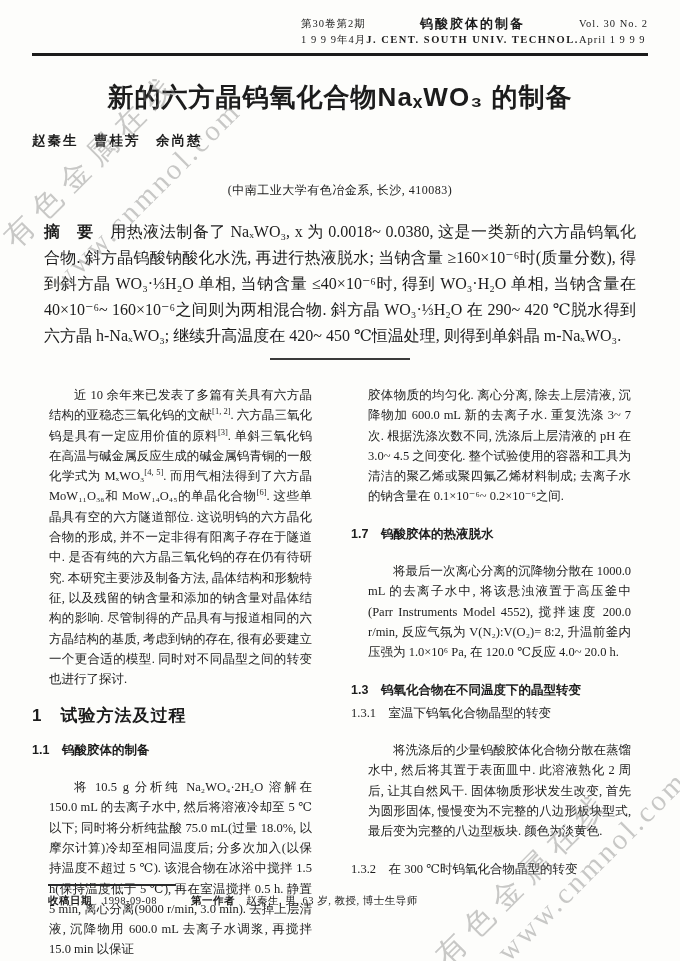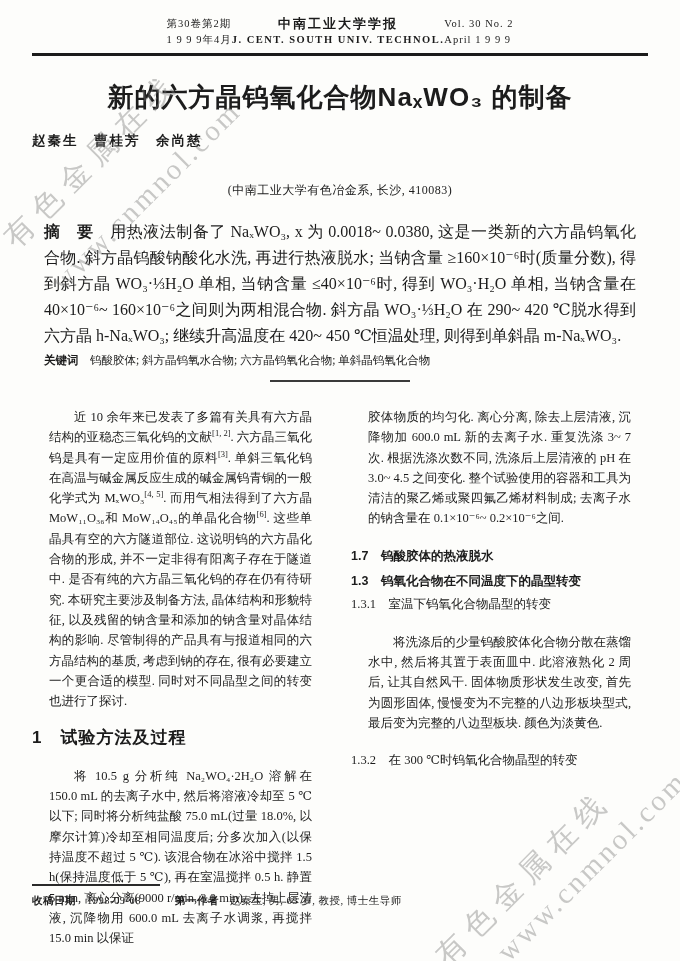--- a/index.html
+++ b/index.html
@@ -1,21 +1,21 @@
 <!DOCTYPE html>
 <html><head>
 <meta charset="utf-8">
 <style>
   html,body{margin:0;padding:0;background:#888;}
   .page{position:relative;width:680px;height:961px;margin:0 auto;background:#fdfdfb;
         overflow:hidden;font-family:"Liberation Serif","DejaVu Serif",serif;color:#1c1c1c;}
   .content{position:absolute;left:0;top:0;right:0;padding:16px 32px 0;z-index:1;}
 
   
-  .hdr{display:flex;justify-content:center;align-items:flex-start;}
+  .hdr{display:flex;justify-content:flex-end;align-items:flex-start;}
   .hdr-left,.hdr-right{font-size:10.5px;line-height:16px;letter-spacing:1px;}
   .hdr-center{text-align:center;}
   .hdr-center .cn{font-family:"Liberation Sans","DejaVu Sans",sans-serif;font-weight:bold;
                   font-size:13px;letter-spacing:2px;line-height:16px;}
   .hdr-center .en{font-size:10.5px;font-weight:bold;letter-spacing:1.5px;line-height:16px;}
   .hdr-rule{height:3px;background:#1b1b1b;margin-top:5px;}
 
   
   .title{margin-top:24px;text-align:center;font-family:"Liberation Sans","DejaVu Sans",sans-serif;
          font-weight:bold;font-size:26px;letter-spacing:1px;}
@@ -36,21 +36,21 @@
   .col p{margin:17px;}
   .col p.ind{text-indent:2em;}
   sup{font-size:8.5px;line-height:0;}
   .sec-h1{font-family:"Liberation Sans","DejaVu Sans",sans-serif;font-weight:bold;
           font-size:17px;margin:17px 0 13px;letter-spacing:1px;}
   .sec-h2{font-family:"Liberation Sans","DejaVu Sans",sans-serif;font-weight:bold;
           font-size:12.5px;margin:5px 0 2px;}
   .sec-h3{font-size:12.5px;margin:3px 0 0;}
 
   
-  .footnote{position:absolute;left:32px;top:884px;width:616px;z-index:1;}
+  .footnote{position:absolute;left:48px;top:884px;width:616px;z-index:1;}
   .fn-rule{width:128px;height:1.5px;background:#2a2a2a;margin-bottom:8px;}
   .fn-text{font-size:10.5px;letter-spacing:0.5px;}
   .fn-text .lbl{font-family:"Liberation Sans","DejaVu Sans",sans-serif;font-weight:bold;}
   .fn-gap{display:inline-block;width:34px;}
 
   
   .wm{position:absolute;white-space:nowrap;pointer-events:none;z-index:2;
       transform:translate(-50%,-50%) rotate(-45deg);color:rgba(120,120,120,0.40);}
   .wm-cn{font-size:30px;letter-spacing:9px;font-family:"Liberation Sans","DejaVu Sans",sans-serif;}
   .wm-url{font-size:29px;letter-spacing:3px;font-family:"Liberation Serif","DejaVu Serif",serif;}
@@ -70,50 +70,51 @@
   <div class="wm wm-url wm2u">www.cnmnol.com</div>
 
   <div class="content">
 
     <div class="hdr">
       <div class="hdr-left">
         <div>第30卷第2期</div>
         <div>1 9 9 9年4月</div>
       </div>
       <div class="hdr-center">
-        <div class="cn">中南工业大学学报</div>
+        <div class="cn">钨酸胶体的制备</div>
         <div class="en">J. CENT. SOUTH UNIV. TECHNOL.</div>
       </div>
       <div class="hdr-right">
         <div>Vol. 30  No. 2</div>
         <div>April  1 9 9 9</div>
       </div>
     </div>
     <div class="hdr-rule"></div>
 
     <div class="title">新的六方晶钨氧化合物NaₓWO₃ 的制备</div>
     <div class="authors">赵秦生　曹桂芳　余尚慈</div>
     <div class="affil">(中南工业大学有色冶金系, 长沙, 410083)</div>
 
     <div class="abs">
       <div class="abs-text"><span class="lbl">摘　要</span>　<span>用热液法制备了 NaₓWO₃, x 为 0.0018~ 0.0380, 这是一类新的六方晶钨氧化合物. 斜方晶钨酸钠酸化水洗, 再进行热液脱水; 当钠含量 ≥160×10⁻⁶时(质量分数), 得到斜方晶 WO₃·⅓H₂O 单相, 当钠含量 ≤40×10⁻⁶时, 得到 WO₃·H₂O 单相, 当钠含量在 40×10⁻⁶~ 160×10⁻⁶之间则为两相混合物. 斜方晶 WO₃·⅓H₂O 在 290~ 420 ℃脱水得到六方晶 h-NaₓWO₃; 继续升高温度在 420~ 450 ℃恒温处理, 则得到单斜晶 m-NaₓWO₃.</span></div>
-      <div class="kw-row"><span class="lbl">关键词</span>　<span>钨酸胶体; 斜方晶钨氧水合物; 六方晶钨氧化合物; 单斜晶钨氧化合物</span></div>
     </div>
 
     <div class="mid-rule"></div>
 
     <div class="cols">
       <div class="col">
         <p class="ind">近 10 余年来已发表了多篇有关具有六方晶结构的亚稳态三氧化钨的文献<sup>[1, 2]</sup>. 六方晶三氧化钨是具有一定应用价值的原料<sup>[3]</sup>. 单斜三氧化钨在高温与碱金属反应生成的碱金属钨青铜的一般化学式为 MₓWO₃<sup>[4, 5]</sup>. 而用气相法得到了六方晶 MoW₁₁O₃₆和 MoW₁₄O₄₅的单晶化合物<sup>[6]</sup>. 这些单晶具有空的六方隧道部位. 这说明钨的六方晶化合物的形成, 并不一定非得有阳离子存在于隧道中. 是否有纯的六方晶三氧化钨的存在仍有待研究. 本研究主要涉及制备方法, 晶体结构和形貌特征, 以及残留的钠含量和添加的钠含量对晶体结构的影响. 尽管制得的产品具有与报道相同的六方晶结构的基质, 考虑到钠的存在, 很有必要建立一个更合适的模型. 同时对不同晶型之间的转变也进行了探讨.</p>
         <div class="sec-h1">1　试验方法及过程</div>
+        <div class="sec-h2">1.1　钨酸胶体的制备</div>
         <p class="ind">将 10.5 g 分析纯 Na₂WO₄·2H₂O 溶解在 150.0 mL 的去离子水中, 然后将溶液冷却至 5 ℃以下; 同时将分析纯盐酸 75.0 mL(过量 18.0%, 以摩尔计算)冷却至相同温度后; 分多次加入(以保持温度不超过 5 ℃). 该混合物在冰浴中搅拌 1.5 h(保持温度低于 5 ℃), 再在室温搅拌 0.5 h. 静置 5 min, 离心分离(9000 r/min, 3.0 min). 去掉上层清液, 沉降物用 600.0 mL 去离子水调浆, 再搅拌 15.0 min 以保证</p>
       </div>
       <div class="col">
         <p>胶体物质的均匀化. 离心分离, 除去上层清液, 沉降物加 600.0 mL 新的去离子水. 重复洗涤 3~ 7 次. 根据洗涤次数不同, 洗涤后上层清液的 pH 在 3.0~ 4.5 之间变化. 整个试验使用的容器和工具为清洁的聚乙烯或聚四氟乙烯材料制成; 去离子水的钠含量在 0.1×10⁻⁶~ 0.2×10⁻⁶之间.</p>
         <div class="sec-h2">1.7　钨酸胶体的热液脱水</div>
+        <p class="ind">将最后一次离心分离的沉降物分散在 1000.0 mL 的去离子水中, 将该悬浊液置于高压釜中(Parr Instruments Model 4552), 搅拌速度 200.0 r/min, 反应气氛为 V(N₂):V(O₂)= 8:2, 升温前釜内压强为 1.0×10⁶ Pa, 在 120.0 ℃反应 4.0~ 20.0 h.</p>
         <div class="sec-h2">1.3　钨氧化合物在不同温度下的晶型转变</div>
         <div class="sec-h3">1.3.1　室温下钨氧化合物晶型的转变</div>
         <p class="ind">将洗涤后的少量钨酸胶体化合物分散在蒸馏水中, 然后将其置于表面皿中. 此溶液熟化 2 周后, 让其自然风干. 固体物质形状发生改变, 首先为圆形固体, 慢慢变为不完整的八边形板块型式, 最后变为完整的八边型板块. 颜色为淡黄色.</p>
         <div class="sec-h3">1.3.2　在 300 ℃时钨氧化合物晶型的转变</div>
       </div>
     </div>
   </div>
 
   <div class="footnote">
     <div class="fn-rule"></div>

